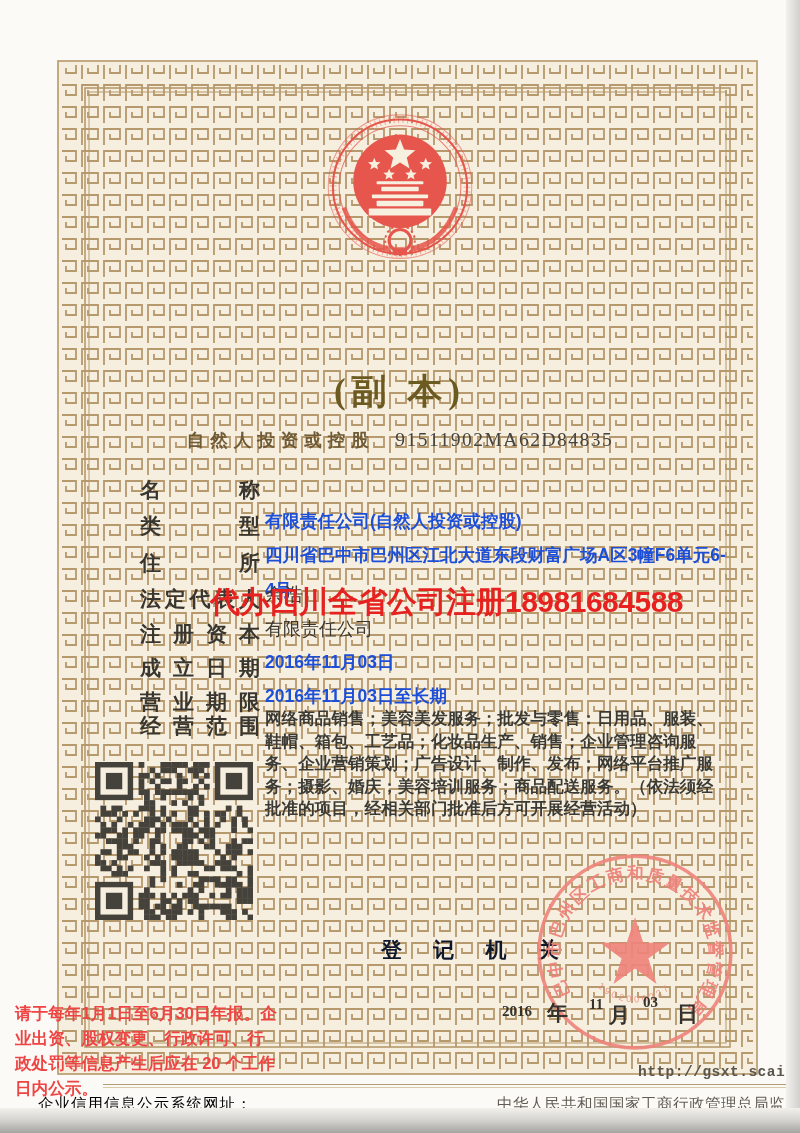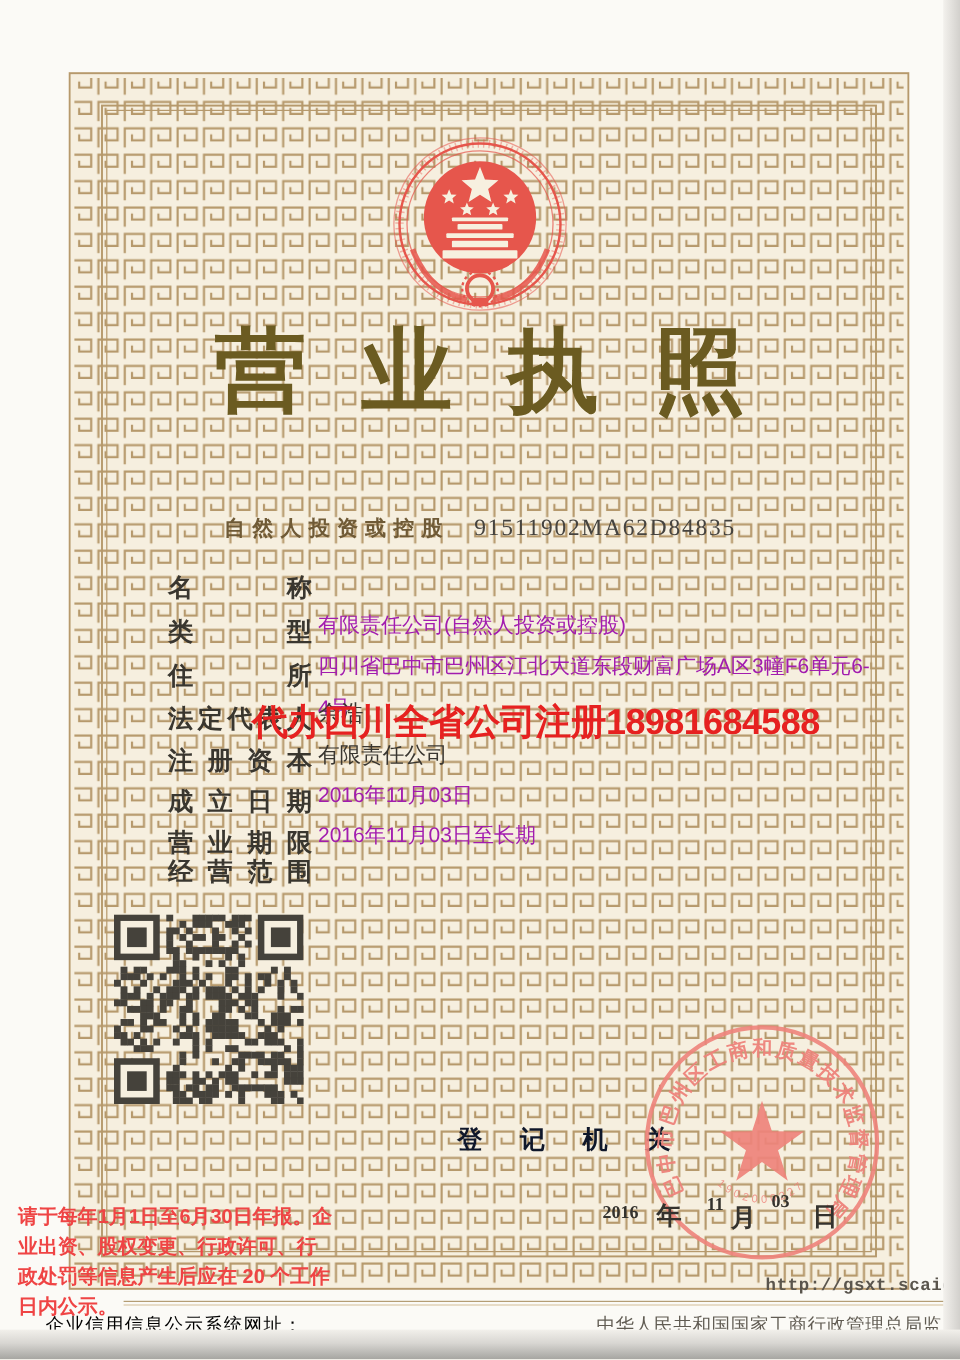--- a/index.html
+++ b/index.html
@@ -12,21 +12,21 @@
     font-size:76px;font-weight:900;color:#6b5b21;letter-spacing:46px;text-indent:46px;line-height:1.1;}
   .doc-subtitle{position:absolute;left:0;top:368px;width:800px;text-align:center;
     font-family:"Liberation Serif",serif;font-size:35px;font-weight:700;color:#6b5b21;letter-spacing:6px;}
   .code-line{position:absolute;left:0;top:428px;width:800px;text-align:center;white-space:nowrap;}
   .code-label{font-family:"Liberation Serif",serif;font-size:17.5px;font-weight:700;color:#6f5a36;letter-spacing:6px;}
   .code-value{font-family:"Liberation Serif",serif;font-size:19.5px;font-weight:500;color:#45433f;letter-spacing:1.5px;margin-left:16px;}
   .jlabel{position:absolute;left:140px;width:120px;display:flex;justify-content:space-between;
     font-size:21px;font-weight:700;color:#39362f;}
   .fval{position:absolute;left:265px;color:#393630;}
   .serifv{font-family:"Liberation Serif",serif;font-size:19px;}
-  .sansv{font-size:17.5px;font-weight:400;color:#a21caf;}
+  .sansv{font-size:17.5px;font-weight:700;color:#1d4ed8;}
   .wrapv{width:462px;line-height:35px;}
   .scopev{width:458px;line-height:22.5px;font-size:16.6px;font-weight:700;color:#3b3a35;}
   .watermark{position:absolute;left:210px;top:582px;font-size:30px;font-weight:600;color:#e62120;
     white-space:nowrap;letter-spacing:-0.5px;z-index:6;}
   .qr{position:absolute;left:95px;top:762px;width:158px;height:158px;}
   .authority{position:absolute;left:381px;top:936px;font-family:"Liberation Serif",serif;
     font-size:21px;font-weight:700;color:#0f172a;letter-spacing:13px;white-space:nowrap;}
   .stamp{position:absolute;left:533px;top:850px;z-index:2;}
   .dt{position:absolute;z-index:4;color:#34322d;}
   .dt-num{font-family:"Liberation Serif",serif;font-size:15px;font-weight:600;}
@@ -87,21 +87,21 @@
     </g>
     <g stroke="#e6564c" fill="none">
       <circle cx="100" cy="172" r="14" stroke-width="4"></circle>
       <circle cx="100" cy="172" r="19" stroke-width="2.5" stroke-dasharray="3 4"></circle>
       <path d="M28 130 Q45 175 86 184" stroke-width="6" opacity="0.85"></path>
       <path d="M172 130 Q155 175 114 184" stroke-width="6" opacity="0.85"></path>
     </g>
     <rect x="91" y="182" width="18" height="9" rx="2" fill="#e6564c"></rect>
   </svg>
 
-  <div class="doc-title">营业执照</div>
+  <div class="doc-subtitle">(副 本)</div>
 
   <div class="code-line">
     <span class="code-label">自然人投资或控股</span>
     <span class="code-value">91511902MA62D84835</span>
   </div>
 
   <div class="jlabel" style="top:476px">
       <span>名</span>
       <span>称</span>
     </div>
@@ -144,20 +144,21 @@
       <span>范</span>
       <span>围</span>
     </div>
 
   <div class="fval sansv" style="top:509px">有限责任公司(自然人投资或控股)</div>
   <div class="fval sansv wrapv" style="top:538px">四川省巴中市巴州区江北大道东段财富广场A区3幢F6单元6-4号</div>
   <div class="fval serifv" style="top:582px">余浩</div>
   <div class="fval serifv" style="top:617px;font-size:18px">有限责任公司</div>
   <div class="fval sansv" style="top:650px">2016年11月03日</div>
   <div class="fval sansv" style="top:684px">2016年11月03日至长期</div>
+  <div class="fval scopev" style="top:708px">网络商品销售；美容美发服务；批发与零售：日用品、服装、鞋帽、箱包、工艺品；化妆品生产、销售；企业管理咨询服务、企业营销策划；广告设计、制作、发布；网络平台推广服务；摄影、婚庆；美容培训服务；商品配送服务。（依法须经批准的项目，经相关部门批准后方可开展经营活动）</div>
 
   <div class="watermark">代办四川全省公司注册18981684588</div>
 
   <div class="qr" id="qrbox"><svg width="158" height="158">
         <rect x="43.58620689655172" y="0" width="5.748275862068965" height="5.748275862068965" fill="#45423b"></rect>
         <rect x="65.37931034482759" y="0" width="5.748275862068965" height="5.748275862068965" fill="#45423b"></rect>
         <rect x="70.82758620689656" y="0" width="5.748275862068965" height="5.748275862068965" fill="#45423b"></rect>
         <rect x="76.27586206896551" y="0" width="5.748275862068965" height="5.748275862068965" fill="#45423b"></rect>
         <rect x="81.72413793103448" y="0" width="5.748275862068965" height="5.748275862068965" fill="#45423b"></rect>
         <rect x="87.17241379310344" y="0" width="5.748275862068965" height="5.748275862068965" fill="#45423b"></rect>

